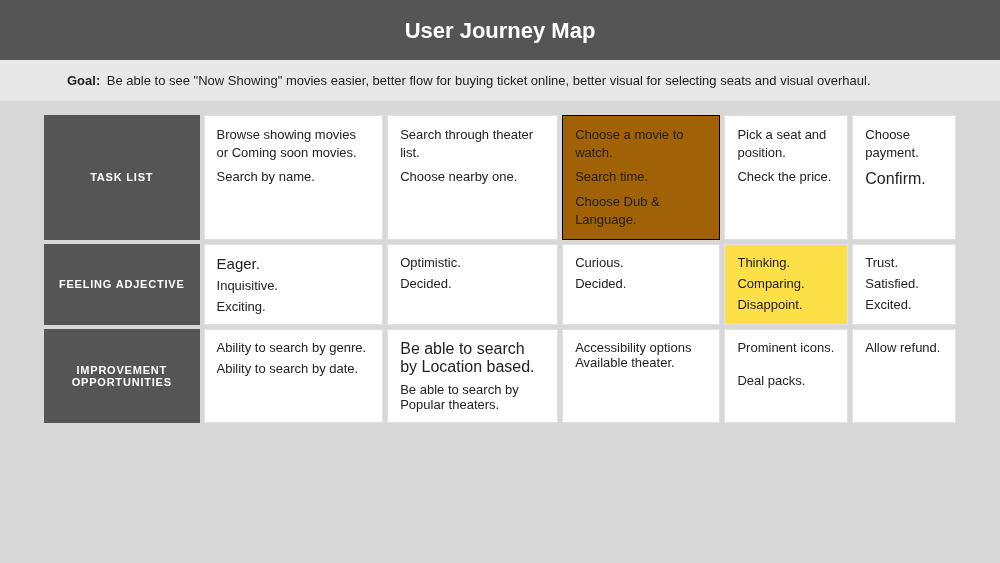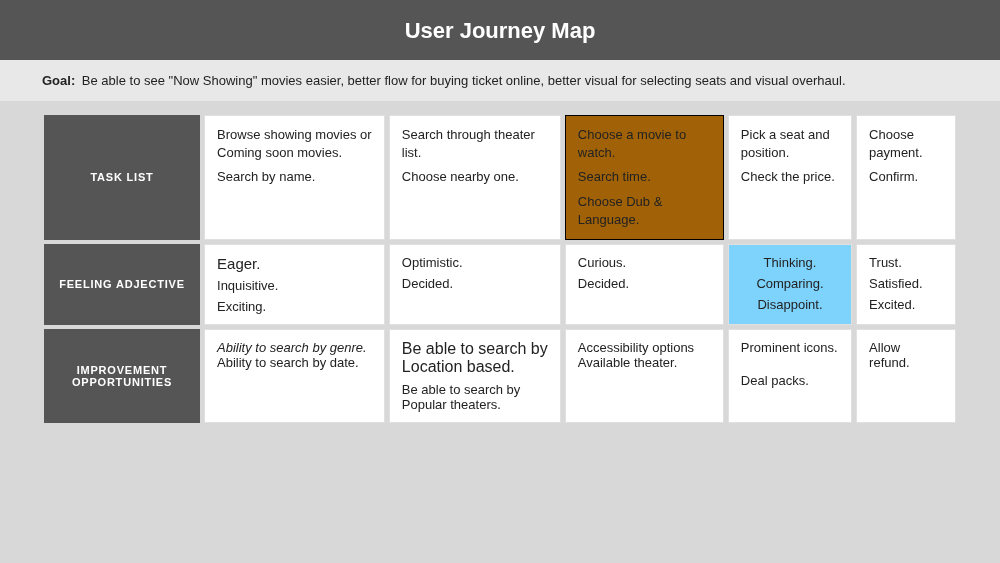--- a/index.html
+++ b/index.html
@@ -16,21 +16,21 @@
 </head>
 <body>
 
 <div>
   <div style="background:#555;color:#fff;text-align:center;padding:18px 0 16px;">
     <h1 style="font-size:22px;font-weight:bold;font-family:Arial,sans-serif;">User Journey Map</h1>
   </div>
 </div>
 
 <div style="background:#e8e8e8;padding:13px 42px 13px;">
-  <span style="font-weight:bold;font-size:13px;font-family:Arial,sans-serif;">Goal:</span>
+  <span style="font-weight:bold;font-size:13px;font-family:Arial,sans-serif;margin-left:25px;">Goal:</span>
   <span style="font-size:13px;font-family:Arial,sans-serif;margin-left:3px;">Be able to see "Now Showing" movies easier, better flow for buying ticket online, better visual for selecting seats and visual overhaul.</span>
 </div>
 
 <div style="padding:10px 40px 8px;">
   <table style="width:100%;border-collapse:separate;border-spacing:4px;">
 
     <tbody>
 
     <tr>
       <td style="background:#555;color:#fff;font-weight:bold;font-size:11px;text-align:center;vertical-align:middle;padding:10px 8px;letter-spacing:0.8px;border:none;">
@@ -57,21 +57,21 @@
       </td>
       <td style="background:#fff;padding:10px 12px;vertical-align:top;border:1px solid #e0e0e0;">
         <div>
           <p style="font-size:13px;margin-bottom:6px;line-height:1.4;">Pick a seat and position.</p>
           <p style="font-size:13px;line-height:1.4;">Check the price.</p>
         </div>
       </td>
       <td style="background:#fff;padding:10px 12px;vertical-align:top;border:1px solid #e0e0e0;">
         <div>
           <p style="font-size:13px;margin-bottom:6px;line-height:1.4;">Choose payment.</p>
-          <p style="font-size:13px;line-height:1.4;">Confirm.</p>
+          <p style="font-size:16px;line-height:1.4;">Confirm.</p>
         </div>
       </td>
     </tr>
 
     <tr>
       <td style="background:#555;color:#fff;font-weight:bold;font-size:11px;text-align:center;vertical-align:middle;padding:10px 8px;letter-spacing:0.8px;border:none;">
         <span>FEELING ADJECTIVE</span>
       </td>
       <td style="background:#fff;padding:10px 12px;vertical-align:top;border:1px solid #e0e0e0;">
         <p style="font-size:15px;margin-bottom:6px;">Eager.</p>
@@ -79,38 +79,38 @@
         <p style="font-size:13px;">Exciting.</p>
       </td>
       <td style="background:#fff;padding:10px 12px;vertical-align:top;border:1px solid #e0e0e0;">
         <p style="font-size:13px;margin-bottom:6px;">Optimistic.</p>
         <p style="font-size:13px;">Decided.</p>
       </td>
       <td style="background:#fff;padding:10px 12px;vertical-align:top;border:1px solid #e0e0e0;">
         <p style="font-size:13px;margin-bottom:6px;">Curious.</p>
         <p style="font-size:13px;">Decided.</p>
       </td>
-      <td style="background:#7dd3fc;padding:10px 12px;vertical-align:top;border:1px solid #e0e0e0;text-align:center;">
+      <td style="background:#fde047;padding:10px 12px;vertical-align:top;border:1px solid #e0e0e0;">
         <p style="font-size:13px;margin-bottom:6px;">Thinking.</p>
         <p style="font-size:13px;margin-bottom:6px;">Comparing.</p>
         <p style="font-size:13px;">Disappoint.</p>
       </td>
       <td style="background:#fff;padding:10px 12px;vertical-align:top;border:1px solid #e0e0e0;">
         <p style="font-size:13px;margin-bottom:6px;">Trust.</p>
         <p style="font-size:13px;margin-bottom:6px;">Satisfied.</p>
         <p style="font-size:13px;">Excited.</p>
       </td>
     </tr>
 
     <tr>
       <td style="background:#555;color:#fff;font-weight:bold;font-size:11px;text-align:center;vertical-align:middle;padding:10px 8px;letter-spacing:0.8px;border:none;">
         <span>IMPROVEMENT OPPORTUNITIES</span>
       </td>
       <td style="background:#fff;padding:10px 12px;vertical-align:top;border:1px solid #e0e0e0;">
-        <p style="font-size:13px;margin-bottom:0;font-style:italic;">Ability to search by genre.</p>
+        <p style="font-size:13px;margin-bottom:6px;">Ability to search by genre.</p>
         <p style="font-size:13px;">Ability to search by date.</p>
       </td>
       <td style="background:#fff;padding:10px 12px;vertical-align:top;border:1px solid #e0e0e0;">
         <p style="font-size:16px;margin-bottom:6px;">Be able to search by Location based.</p>
         <p style="font-size:13px;">Be able to search by Popular theaters.</p>
       </td>
       <td style="background:#fff;padding:10px 12px;vertical-align:top;border:1px solid #e0e0e0;">
         <p style="font-size:13px;">Accessibility options Available theater.</p>
       </td>
       <td style="background:#fff;padding:10px 12px;vertical-align:top;border:1px solid #e0e0e0;">

